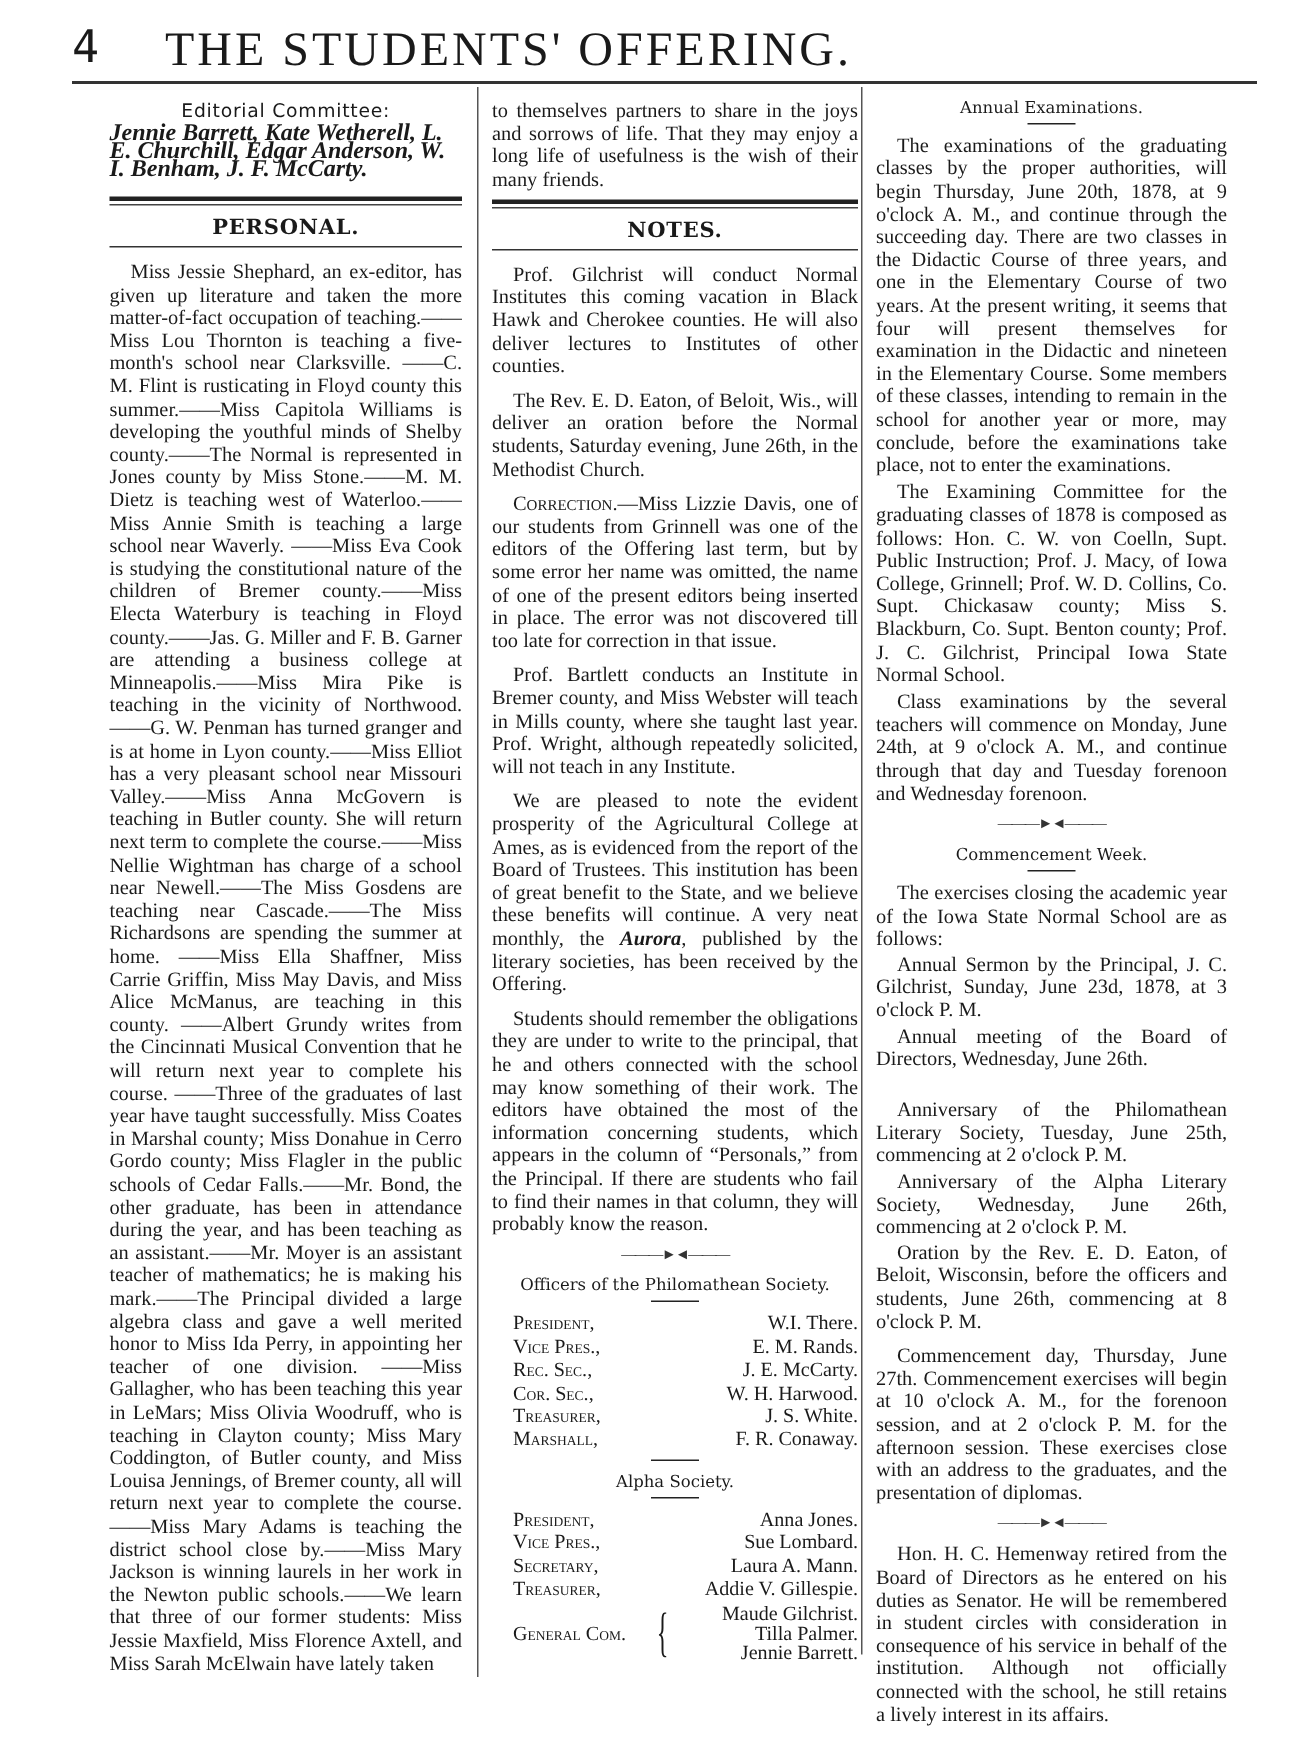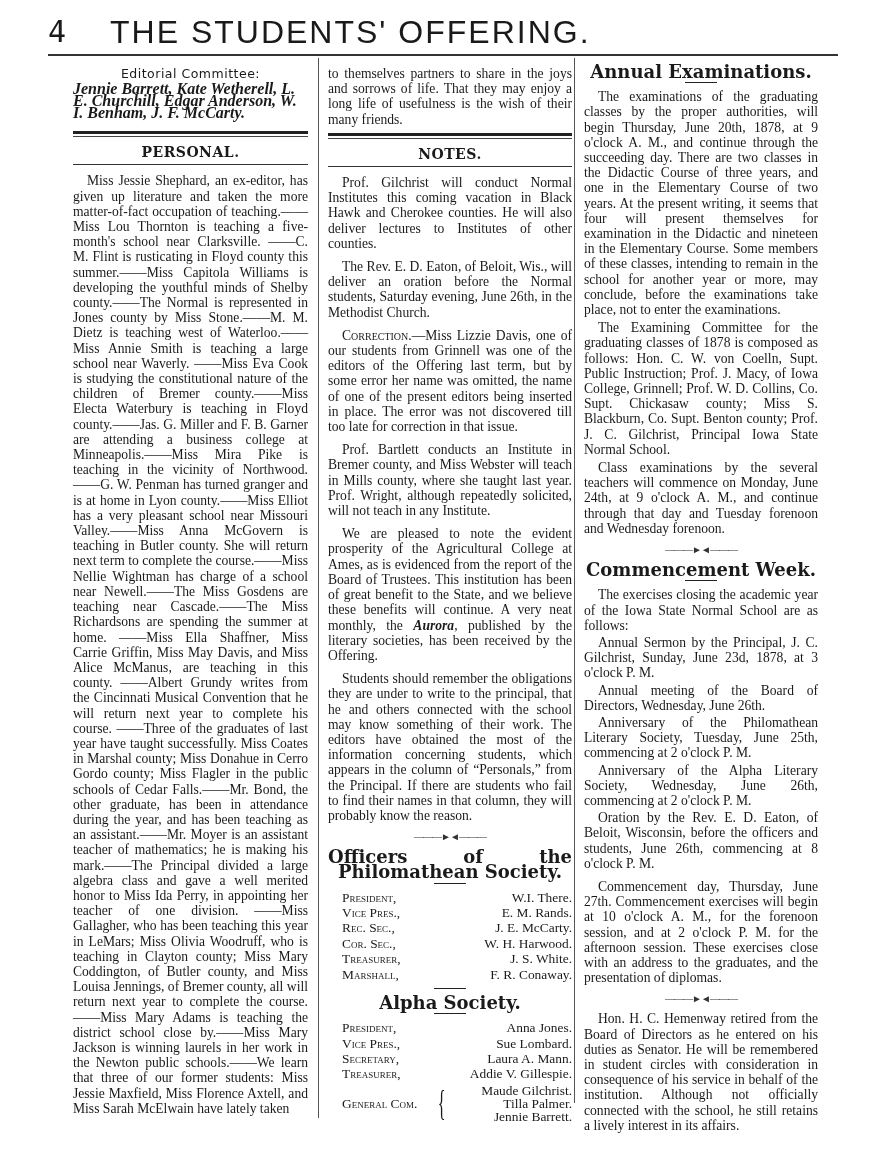--- a/index.html
+++ b/index.html
@@ -11,21 +11,21 @@
   .masthead {
     position: absolute; left: 48px; top: 14px; width: 790px; height: 36px;
   }
   .page-num {
     position: absolute; left: 0; top: 0;
     font-family: "DejaVu Sans Mono", "Liberation Mono", monospace;
     font-size: 30px; line-height: 36px; font-weight: normal;
   }
   .title {
     position: absolute; left: 62px; top: 0;
-    font-family: Liberation Sans, sans-serif;
+    font-family: Liberation Serif, serif;
     font-size: 32px; line-height: 36px; letter-spacing: 2px;
     white-space: nowrap;
   }
   .head-rule {
     position: absolute; left: 48px; top: 54px; width: 790px; height: 0;
     border-top: 2px solid #333; 
   }
   .col {
     position: absolute; top: 58px;
     font-family: "Liberation Serif", "DejaVu Serif", serif;
@@ -49,21 +49,21 @@
     font-style: italic; font-weight: bold; font-size: 16px; line-height: 12px;
     text-align: left; margin-top: 2px;
   }
   .double-rule { border-top: 3px solid #222; margin-top: 12px; height: 2px; border-bottom: 1px solid #444; }
   .rule { border-top: 1.5px solid #333; margin: 4px 0 8px 0; }
   .section-head {
     text-align: center; font-weight: bold; font-size: 14px; letter-spacing: 0.5px;
     font-family: "DejaVu Serif", "Liberation Serif", serif; margin: 8px 0 2px 0;
   }
   .sub-head {
-    text-align: center; font-weight: bold; font-size: 18px;
+    text-align: center; font-weight: normal; font-size: 11px;
     font-family: "DejaVu Serif", "Liberation Serif", serif; margin: 4px 0 0 0;
   }
   .short-rule { width: 32px; margin: 3px auto 6px auto; border-top: 1.5px solid #222; }
   .ornament { text-align: center; font-size: 10px; line-height: 12px; margin: 8px 0 6px 0; letter-spacing: -1px; color: #333; }
   .officer-row { display: flex; justify-content: space-between; padding: 0 0 0 14px; font-size: 13.4px; line-height: 15.4px; }
   .officer-row .role { font-variant: small-caps; }
   .gen-com { display: flex; padding-left: 14px; font-size: 13.4px; line-height: 13px; margin-top: 2px; }
   .gen-com .role { font-variant: small-caps; width: 92px; align-self: center; }
   .brace { font-size: 36px; line-height: 36px; width: 14px; transform: scaleX(0.45); align-self: center; }
   .gen-com .names { flex: 1; text-align: right; }
@@ -166,19 +166,19 @@
   <div class="short-rule"></div>
   <p>The examinations of the graduating classes by the proper authorities, will begin Thursday, June 20th, 1878, at 9 o'clock A. M., and continue through the succeeding day. There are two classes in the Didactic Course of three years, and one in the Elementary Course of two years. At the present writing, it seems that four will present themselves for examination in the Didactic and nineteen in the Elementary Course. Some members of these classes, intending to remain in the school for another year or more, may conclude, before the examinations take place, not to enter the examinations.</p>
   <p style="margin-top:3px">The Examining Committee for the graduating classes of 1878 is composed as follows: Hon. C. W. von Coelln, Supt. Public Instruction; Prof. J. Macy, of Iowa College, Grinnell; Prof. W. D. Collins, Co. Supt. Chickasaw county; Miss S. Blackburn, Co. Supt. Benton county; Prof. J. C. Gilchrist, Principal Iowa State Normal School.</p>
   <p style="margin-top:3px">Class examinations by the several teachers will commence on Monday, June 24th, at 9 o'clock A. M., and continue through that day and Tuesday forenoon and Wednesday forenoon.</p>
   <div class="ornament">———►◄———</div>
   <div class="sub-head">Commencement Week.</div>
   <div class="short-rule"></div>
   <p>The exercises closing the academic year of the Iowa State Normal School are as follows:</p>
   <p style="margin-top:2px">Annual Sermon by the Principal, J. C. Gilchrist, Sunday, June 23d, 1878, at 3 o'clock P. M.</p>
   <p style="margin-top:2px">Annual meeting of the Board of Directors, Wednesday, June 26th.</p>
-  <p style="margin-top:2px">Anniversary of the Philomathean Literary Society, Tuesday, June 25th, commencing at 2 o'clock P. M.</p>
+  <p style="margin-top:19px">Anniversary of the Philomathean Literary Society, Tuesday, June 25th, commencing at 2 o'clock P. M.</p>
   <p style="margin-top:2px">Anniversary of the Alpha Literary Society, Wednesday, June 26th, commencing at 2 o'clock P. M.</p>
   <p style="margin-top:2px">Oration by the Rev. E. D. Eaton, of Beloit, Wisconsin, before the officers and students, June 26th, commencing at 8 o'clock P. M.</p>
   <p class="gap">Commencement day, Thursday, June 27th. Commencement exercises will begin at 10 o'clock A. M., for the forenoon session, and at 2 o'clock P. M. for the afternoon session. These exercises close with an address to the graduates, and the presentation of diplomas.</p>
   <div class="ornament">———►◄———</div>
   <p>Hon. H. C. Hemenway retired from the Board of Directors as he entered on his duties as Senator. He will be remembered in student circles with consideration in consequence of his service in behalf of the institution. Although not officially connected with the school, he still retains a lively interest in its affairs.</p>
 </div>
 
 </body></html>

